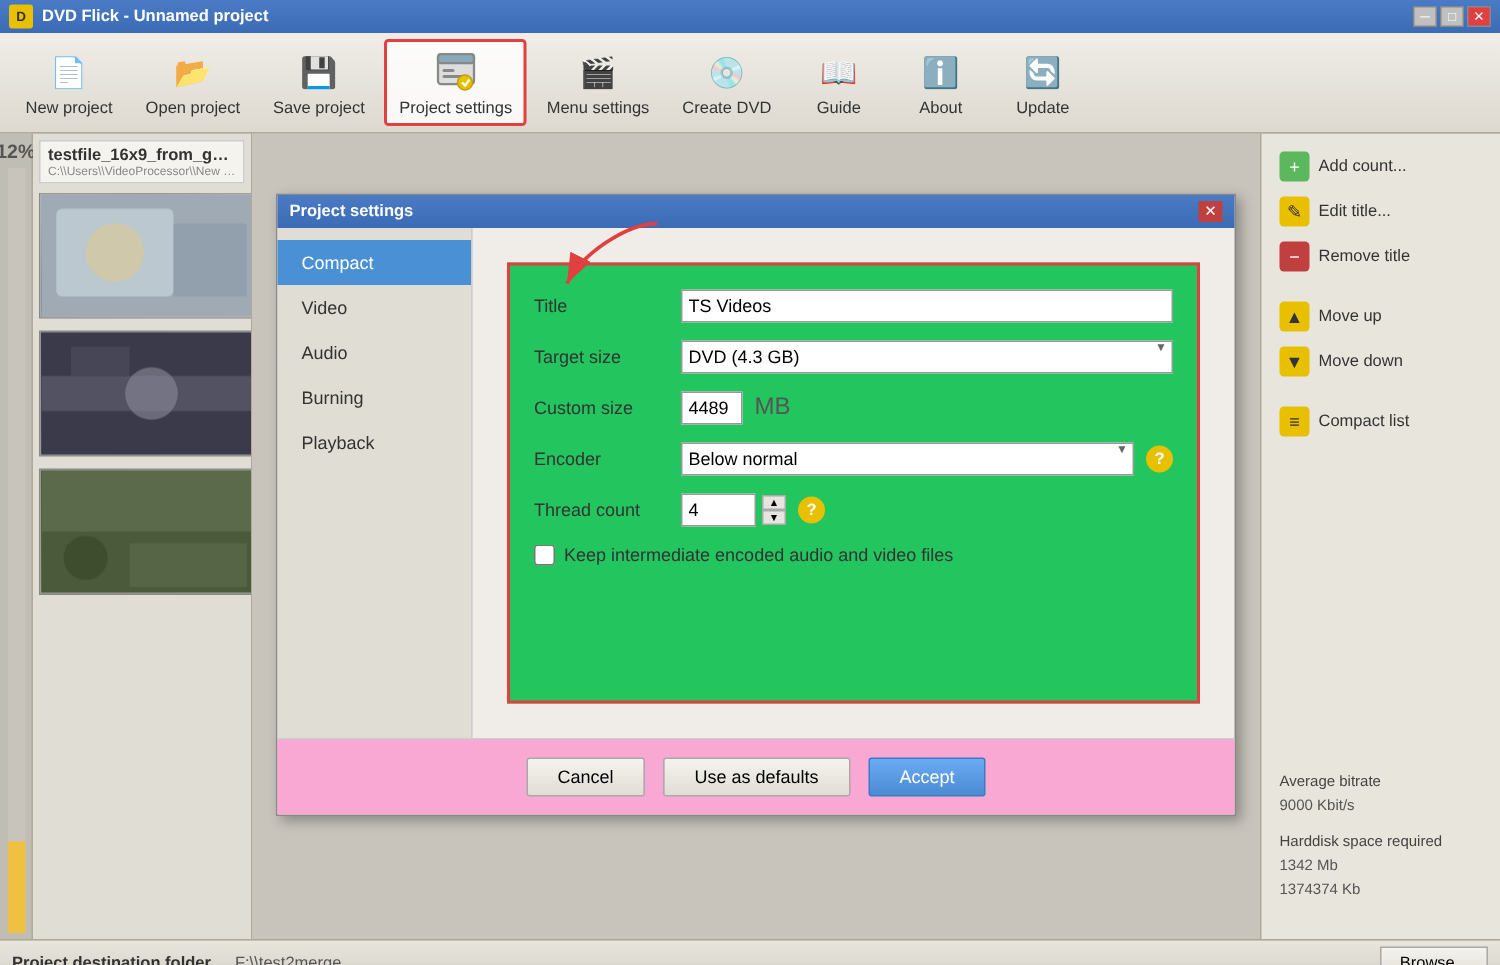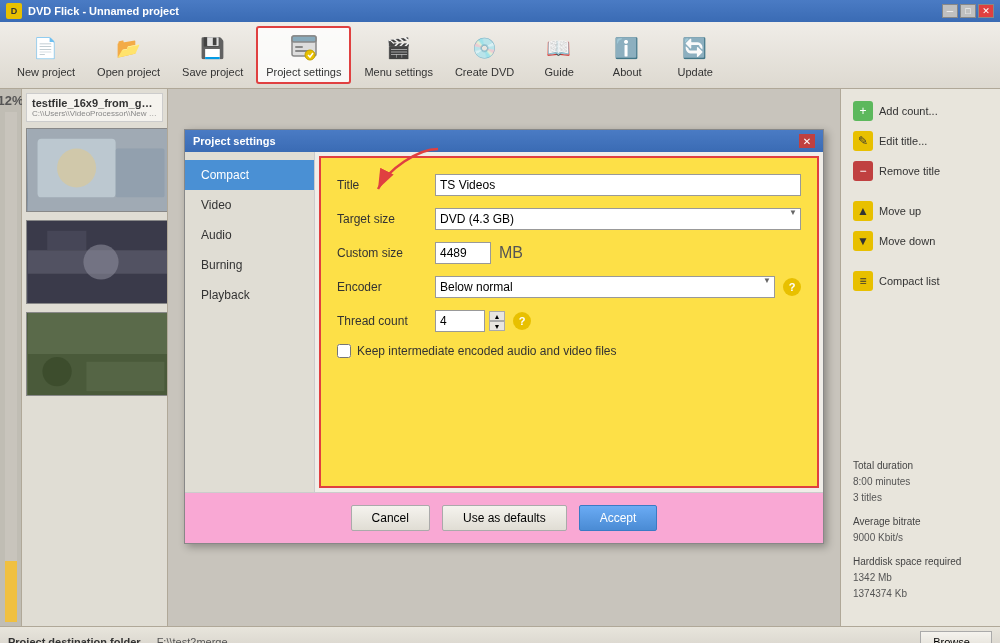--- a/index.html
+++ b/index.html
@@ -191,22 +191,22 @@
       color: #333;
     }
     .dialog-nav-item.active {
       background: #4a90d4;
       color: white;
     }
     .dialog-content {
       flex: 1;
       padding: 16px;
       border: 2px solid #e04040;
-      margin: 4px;
-      background: #fde047;
+      margin: 23px;
+      background: #22c55e;
     }
     .form-row {
       display: flex;
       align-items: center;
       margin-bottom: 12px;
       gap: 8px;
     }
     .form-label {
       width: 90px;
       font-size: 12px;
@@ -243,21 +243,21 @@
     }
     .select-wrapper::after {
       content: '▼';
       position: absolute;
       right: 4px;
       font-size: 8px;
       color: #666;
       pointer-events: none;
     }
     .form-input-small {
-      width: 56px;
+      width: 41px;
       height: 22px;
       border: 1px solid #999;
       padding: 2px 4px;
       font-size: 12px;
       background: white;
       outline: none;
     }
     .form-unit {
       font-size: 16px;
       color: #555;
@@ -578,25 +578,20 @@
 
     <div class="right-divider"></div>
 
     <div class="right-btn">
       <div class="right-btn-icon icon-yellow">≡</div>
       <span class="right-btn-label">Compact list</span>
     </div>
 
     <div class="right-stats">
       <div class="stats-group">
-        <div class="stats-label">Total duration</div>
-        <div>8:00 minutes</div>
-        <div>3 titles</div>
-      </div>
-      <div class="stats-group">
         <div class="stats-label">Average bitrate</div>
         <div>9000 Kbit/s</div>
       </div>
       <div class="stats-group">
         <div class="stats-label">Harddisk space required</div>
         <div>1342 Mb</div>
         <div>1374374 Kb</div>
       </div>
     </div>
   </div>

